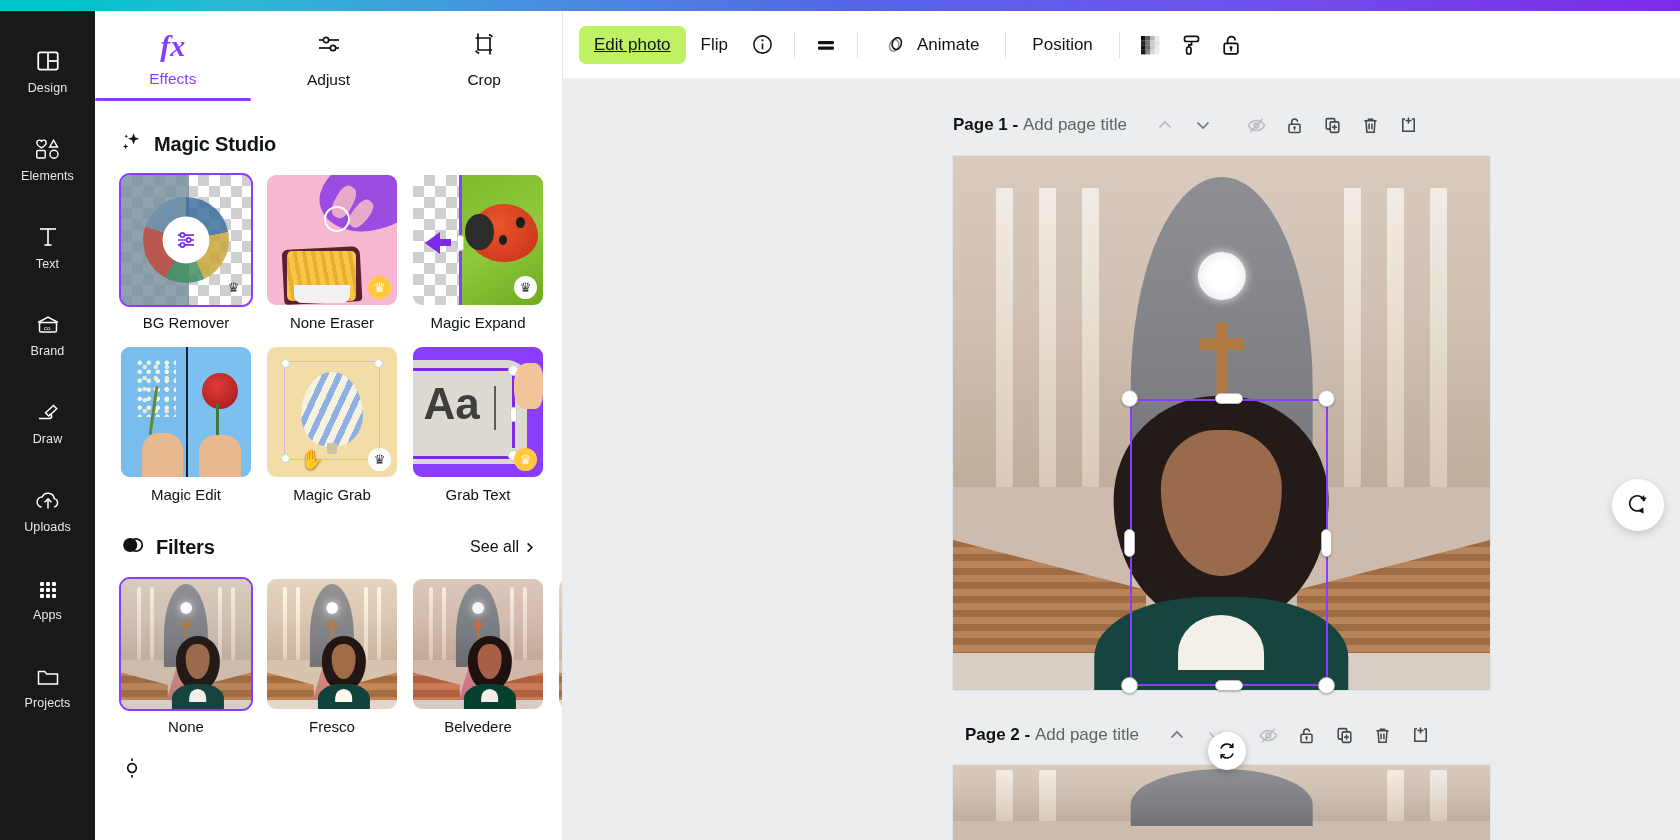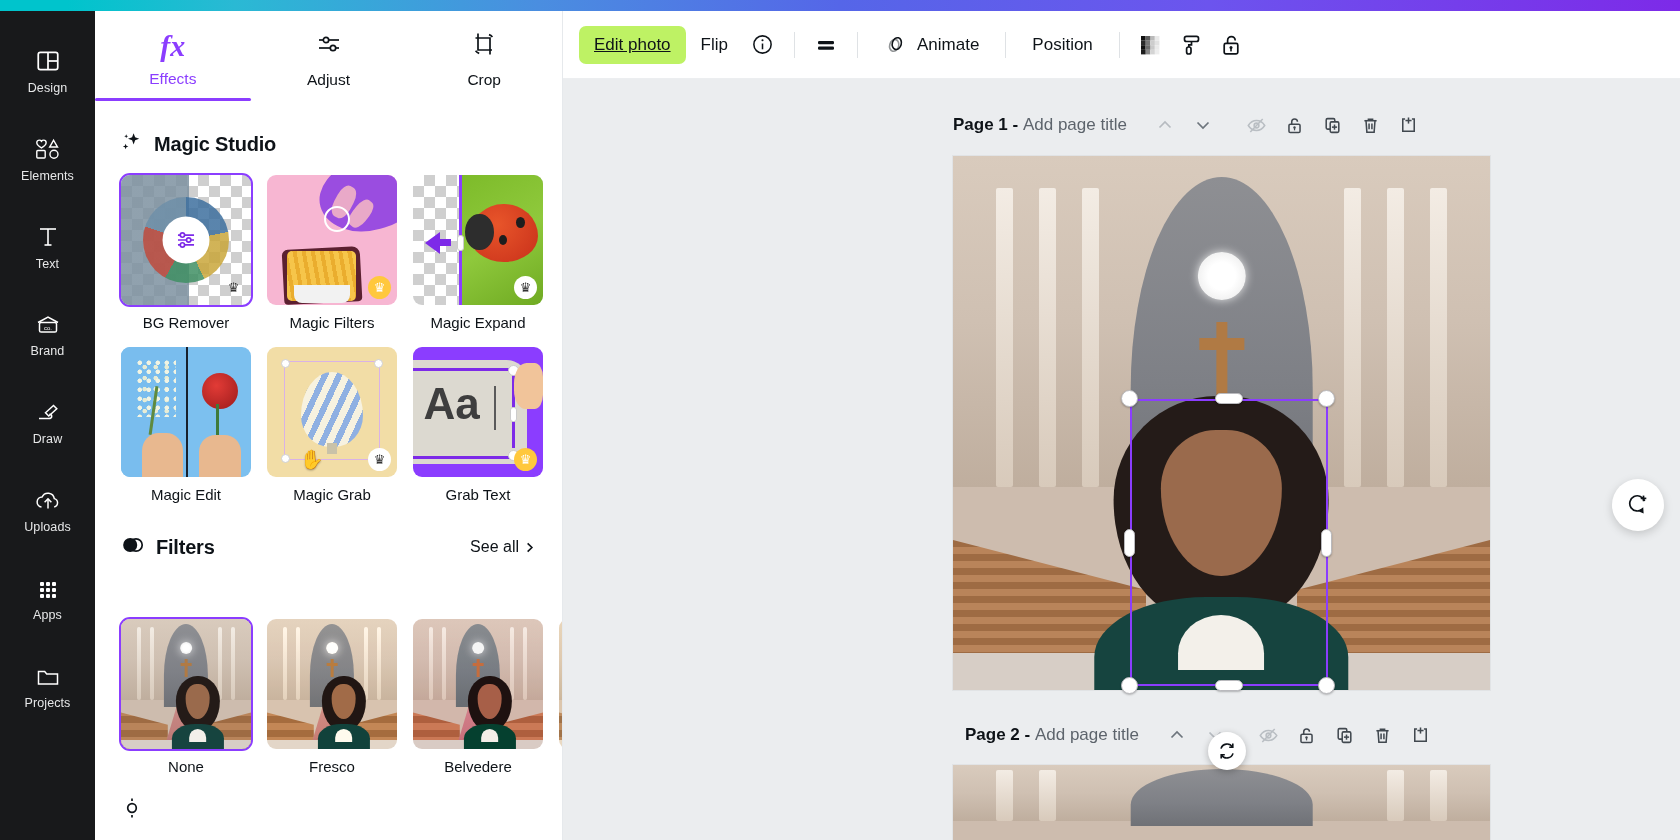--- a/index.html
+++ b/index.html
@@ -94,21 +94,21 @@
       linear-gradient(-45deg,#cfcfcf 25%, transparent 25%),
       linear-gradient(45deg, transparent 75%, #cfcfcf 75%),
       linear-gradient(-45deg, transparent 75%, #cfcfcf 75%);
     background-size: 22px 22px;
     background-position: 0 0, 0 11px, 11px -11px, -11px 0px;
     background-color: #fff;
   }
 
   
   .filter-row { display: flex; gap: 16px; }
-  .filter-cell { width: 130px; flex: 0 0 130px; margin-top: 40px; }
+  .filter-cell { width: 130px; flex: 0 0 130px; }
   .filter-thumb {
     width: 130px; height: 130px; border-radius: 9px; overflow: hidden; position: relative; cursor: pointer;
   }
   .filter-thumb.selected { outline: 2.5px solid #8b3dff; }
   .filter-label { text-align: center; font-size: 15px; color: #0e1318; margin-top: 9px; }
 
   
   .church { position: absolute; inset: 0; overflow: hidden; background: #cdbcae; }
   .ch-sky { position: absolute; left:0; right:0; top:0; height:62%;
             background: linear-gradient(180deg,#d9cbbd 0%, #cfc0b2 50%, #bfae9e 100%); }
@@ -418,21 +418,21 @@
               <div style="position:absolute;left:66%;top:18%;width:12%;height:24%;background:#e9a9c8;border-radius:40%;transform:rotate(38deg);"></div>
               <div style="position:absolute;left:44%;top:24%;width:26px;height:26px;border:2px solid #fff;border-radius:50%;"></div>
               <div style="position:absolute;left:12%;bottom:2%;width:60%;height:42%;">
                 <div style="position:absolute;inset:0;background:#5b2030;border-radius:6px 8px 4px 4px;transform:rotate(-3deg);"></div>
                 <div style="position:absolute;left:6%;top:6%;width:88%;height:92%;
                             background:repeating-linear-gradient(80deg,#f6c54a 0 5px,#eaad2e 5px 9px);border-radius:5px;"></div>
                 <div style="position:absolute;left:14%;bottom:-2%;width:72%;height:34%;background:#f2f2f2;border-radius:0 0 8px 8px;"></div>
               </div>
               <span class="crown gold">♛</span>
             </div>
-            <div class="tile-label">Magic Filters</div>
+            <div class="tile-label">None Eraser</div>
           </div>
 
           <div class="tile-cell">
             <div class="tile checker">
               <div style="position:absolute;right:0;top:0;width:62%;height:100%;
                           background:linear-gradient(150deg,#7dbb2a 0%, #8fc93c 50%, #6faa22 100%);"></div>
               <div style="position:absolute;right:62%;top:0;width:3px;height:100%;background:#8b3dff;"></div>
               <div style="position:absolute;right:60.5%;top:46%;width:7px;height:16px;background:#fff;border-radius:3px;border:1px solid #ccc;"></div>
               <div style="position:absolute;left:9%;top:44%;width:0;height:0;border-top:11px solid transparent;border-bottom:11px solid transparent;border-right:15px solid #7d2ae8;"></div>
               <div style="position:absolute;left:17%;top:49%;width:16px;height:7px;background:#7d2ae8;"></div>

